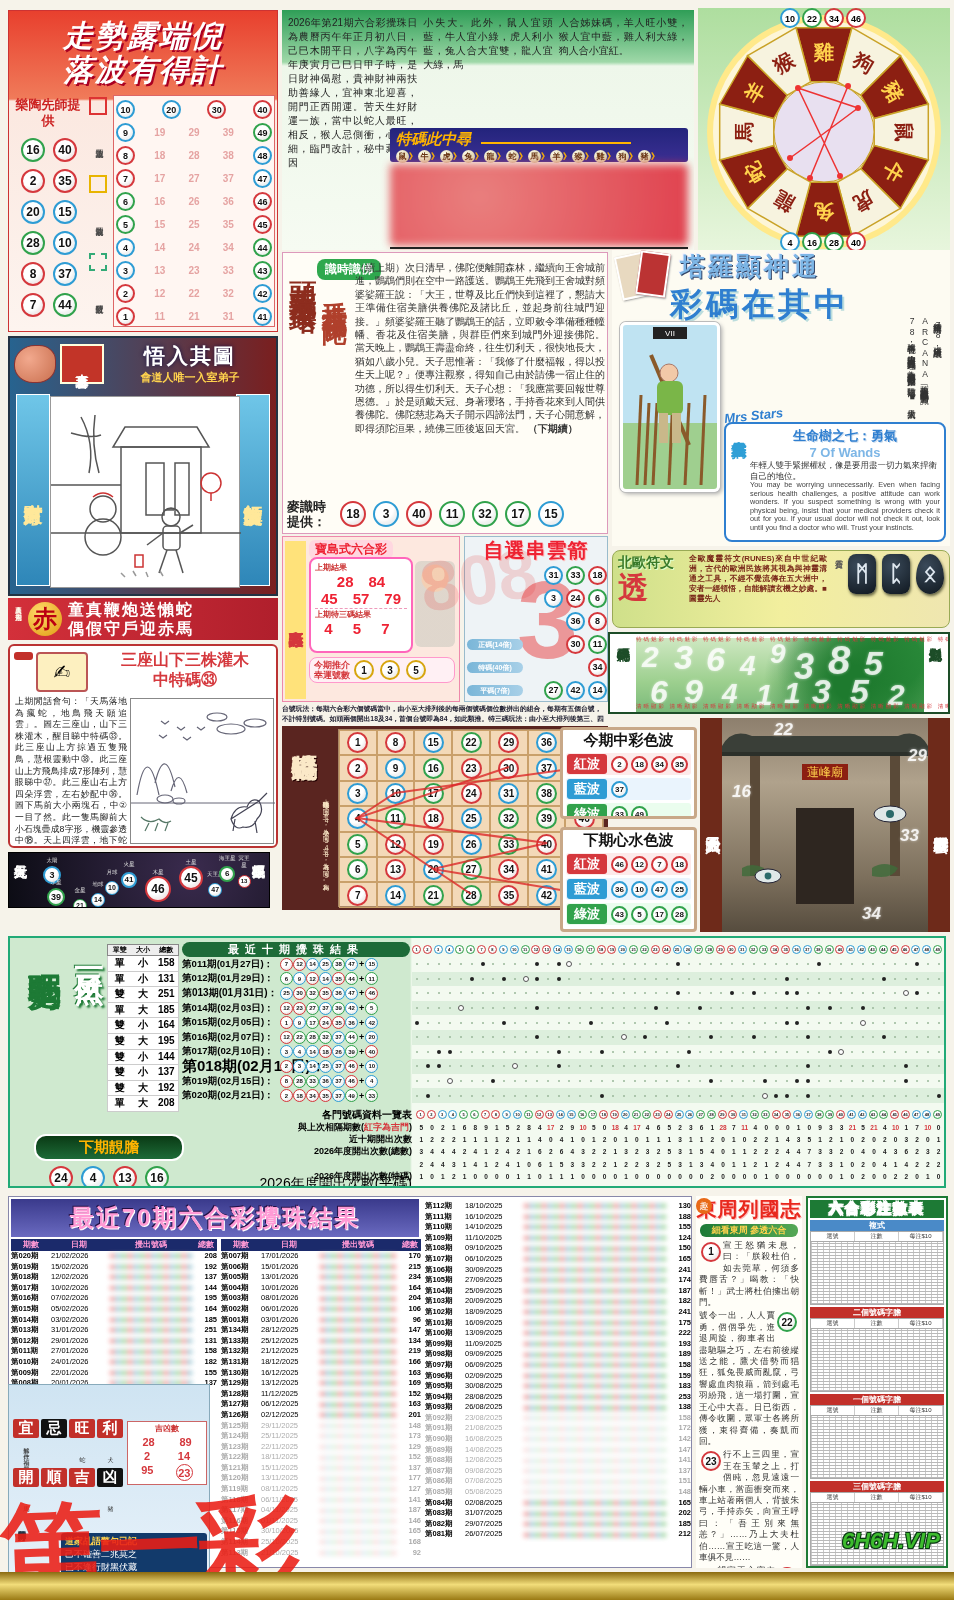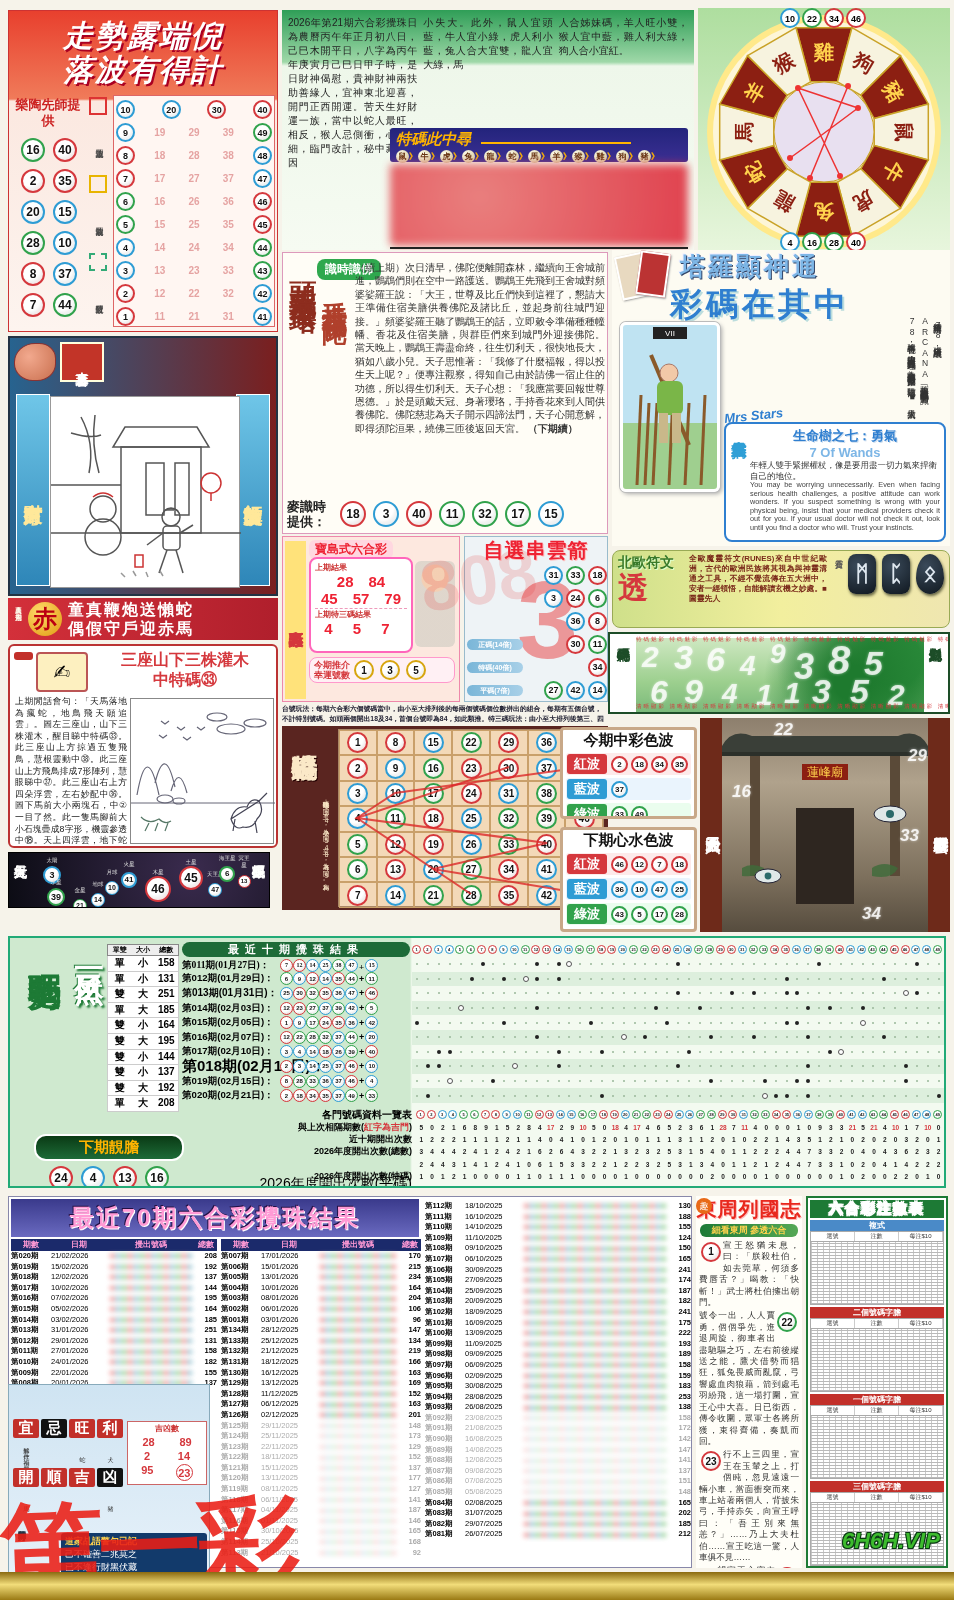--- a/index.html
+++ b/index.html
@@ -317,20 +317,24 @@
    <div style="text-align:center;color:#7db6e6;font-weight:700;font-size:13px">7 Of Wands</div>
    <div style="font-size:8.5px;color:#333;line-height:10.5px">年輕人雙手緊握權杖，像是要用盡一切力氣來捍衛自己的地位。</div>
    <div style="font-size:7.3px;color:#444;line-height:8.6px;text-align:justify">You may be worrying unnecessarily. Even when facing serious health challenges, a positive attitude can work wonders. If you suspect something is wrong with your physical being, insist that your medical providers check it out for you. If your usual doctor will not check it out, look until you find a doctor who will. Trust your instincts.</div>
   </div>
  </div>
 
  <div class="sec" style="left:8px;top:336px;width:270px;height:260px;background:linear-gradient(90deg,#27638f,#7a1f1f);border:2px solid #234;padding:4px">
   <div style="display:flex;align-items:center;gap:4px">
    <div style="width:40px;height:36px;border-radius:50% 40% 45% 45%;background:radial-gradient(circle at 35% 35%,#f2a98e,#c96f4e);border:1px solid #833"></div>
    <div class="seal" style="width:40px;height:36px;font-size:13px;line-height:15px;border:2px solid #ffd;writing-mode:vertical-rl">番薯真人</div>
+   <div style="flex:1">
+    <div style="color:#fff;font-weight:900;font-size:21px;letter-spacing:2px;text-align:center;text-shadow:0 0 4px #114">悟入其圖</div>
+    <div style="color:#ffd34d;font-weight:700;font-size:11px;text-align:center">會道人唯一入室弟子</div>
+   </div>
   </div>
   <div class="vt abs" style="left:6px;top:56px;height:192px;background:linear-gradient(180deg,#6fc6e8,#2e86b8);color:#ffe89a;font-weight:900;font-size:19px;padding:6px 3px;border:1px solid #fff;text-align:center">財來自有方</div>
   <div class="vt abs" style="right:6px;top:56px;height:192px;background:linear-gradient(180deg,#6fc6e8,#2e86b8);color:#ffe89a;font-weight:900;font-size:19px;padding:6px 3px;border:1px solid #fff;text-align:center">師徒旗鼓當</div>
   <div class="abs" id="cartoon-canvas" style="left:40px;top:58px;width:190px;height:192px;background:#fff;border:1px solid #999"><svg width="190" height="192" viewBox="0 0 190 192" fill="none" stroke="#555" stroke-width="1.5">
           <rect x="70" y="50" width="80" height="86"></rect>
           <polygon points="62,50 158,50 146,30 74,30"></polygon>
           <rect x="95" y="66" width="18" height="52"></rect>
           <rect x="124" y="66" width="14" height="52"></rect>
           <line x1="0" y1="88" x2="70" y2="88"></line>
           <line x1="0" y1="136" x2="190" y2="136"></line>
@@ -827,21 +831,21 @@
         </div>
         <div style="display: flex; font-size: 10px; font-weight: 700; height: 14.6px; line-height: 14.6px; background: rgb(255, 255, 255); border-width: 0px 1px 1px; border-right-style: solid; border-bottom-style: solid; border-left-style: solid; border-right-color: rgb(204, 204, 204); border-bottom-color: rgb(204, 204, 204); border-left-color: rgb(204, 204, 204); border-image: initial; border-top-style: initial; border-top-color: initial;">
           <div style="flex: 1 1 0%; text-align: center;">單</div>
           <div style="flex: 1 1 0%; text-align: center;">大</div>
           <div style="flex: 1 1 0%; text-align: center;">208</div>
         </div>
       </div>
   <div class="abs" style="left:172px;top:4px;width:228px">
    <div style="background:#1d6b38;color:#fff;font-weight:700;font-size:11px;letter-spacing:6px;text-align:center;border-radius:8px;height:15px;line-height:15px">最近十期攪珠結果</div>
    <div id="ten-draws">
-          <div style="display: flex; align-items: flex-end; height: 14.6px; white-space: nowrap; font-family: Liberation Serif, serif;">
+          <div style="display: flex; align-items: center; height: 14.6px; white-space: nowrap;">
             <div style="font-size: 9.6px; font-weight: 700; width: 98px;">第011期(01月27日)：</div>
             <span class="ball r" style="height: 13px; width: 13px; font-size: 6px; border-width: 1px;">7</span>
             <span class="ball r" style="height: 13px; width: 13px; font-size: 6px; border-width: 1px;">12</span>
             <span class="ball b" style="height: 13px; width: 13px; font-size: 6px; border-width: 1px;">14</span>
             <span class="ball b" style="height: 13px; width: 13px; font-size: 6px; border-width: 1px;">25</span>
             <span class="ball g" style="height: 13px; width: 13px; font-size: 6px; border-width: 1px;">38</span>
             <span class="ball b" style="height: 13px; width: 13px; font-size: 6px; border-width: 1px;">47</span>
             <div style="font-weight: 900; font-size: 9px; margin: 0px 1px;">+</div>
             <span class="ball b" style="height: 13px; width: 13px; font-size: 6px; border-width: 1px;">15</span>
           </div>

